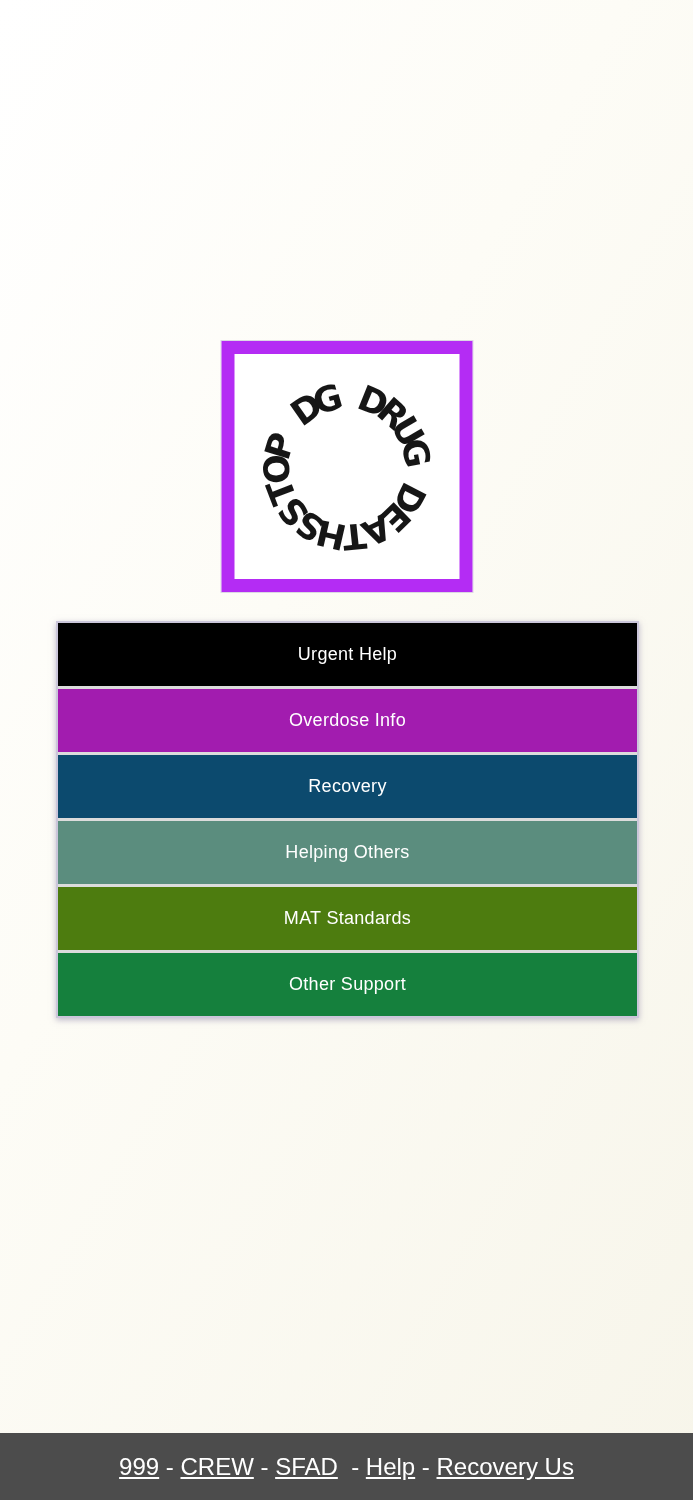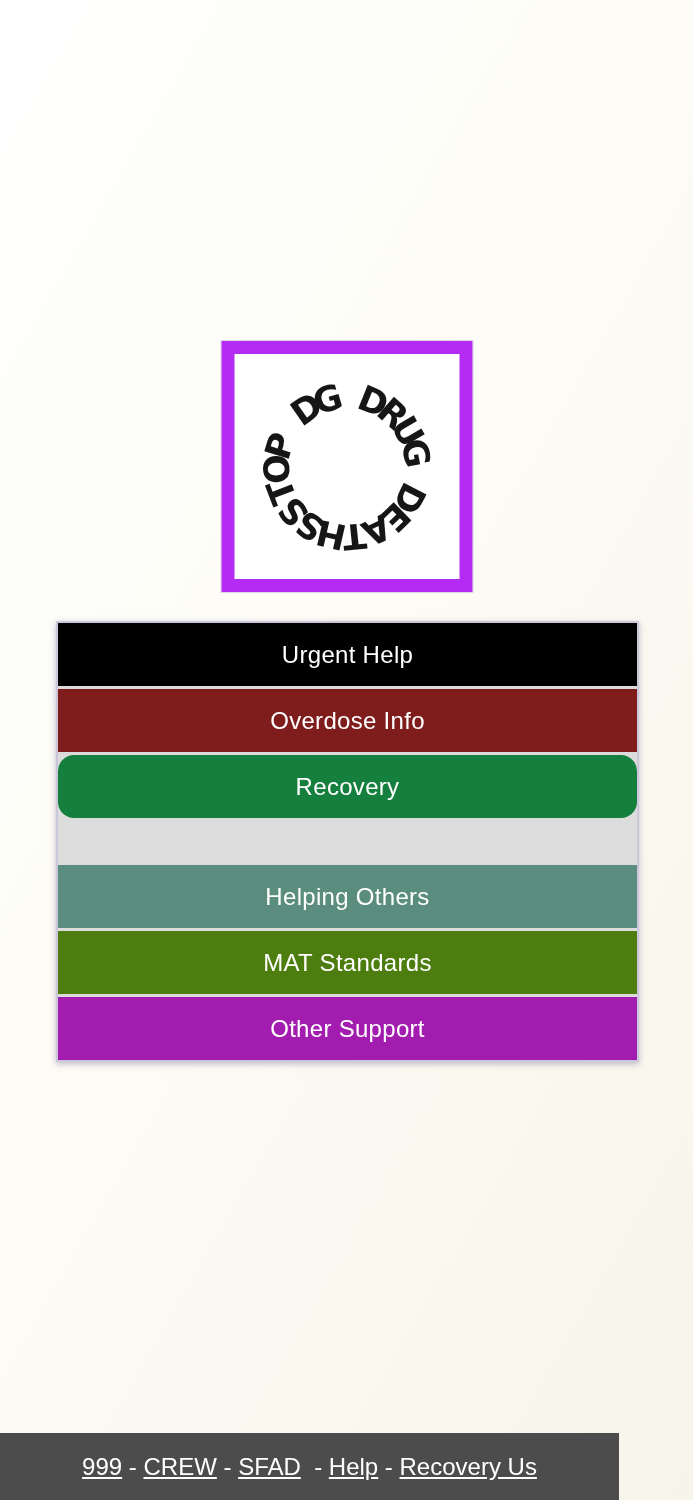--- a/index.html
+++ b/index.html
@@ -27,27 +27,27 @@
   
   .menu{
     position:absolute;top:621px;left:56px;width:579px;
     display:flex;flex-direction:column;gap:3px;
     background:#dcdcdc;
     border:2px solid #cbc6da;
     box-shadow:0 2px 6px rgba(130,120,160,.5);
   }
   .menu-btn{
     height:63px;display:flex;align-items:center;justify-content:center;
-    color:#ffffff;font-size:24px;letter-spacing:.3px;
+    color:#ffffff;font-size:18px;letter-spacing:.3px;
     text-decoration:none;cursor:pointer;
   }
 
   
   .footer{
-    position:absolute;left:0;top:1433px;width:619px;height:67px;
+    position:absolute;left:0;top:1433px;width:693px;height:67px;
     background:#4c4c4c;
     display:flex;align-items:center;justify-content:center;
     color:#ffffff;font-size:24px;
   }
   .flink{color:#ffffff;text-decoration:underline;cursor:pointer;white-space:pre;}
   .sep{white-space:pre;}
 </style>
 </head>
 <body>
 
@@ -67,25 +67,25 @@
       <text x="112.5" y="54.5" text-anchor="middle" transform="rotate(496 112.5 112.5)" fill="#161616">E</text>
       <text x="112.5" y="54.5" text-anchor="middle" transform="rotate(515 112.5 112.5)" fill="#161616">A</text>
       <text x="112.5" y="54.5" text-anchor="middle" transform="rotate(534 112.5 112.5)" fill="#161616">T</text>
       <text x="112.5" y="54.5" text-anchor="middle" transform="rotate(553 112.5 112.5)" fill="#161616">H</text>
       <text x="112.5" y="54.5" text-anchor="middle" transform="rotate(572 112.5 112.5)" fill="#161616">S</text>
     </svg>
 </div>
 
 <nav class="menu">
   <a class="menu-btn" style="background: rgb(0, 0, 0);">Urgent Help</a>
-  <a class="menu-btn" style="background: #7f1d1d;">Overdose Info</a>
-  <a class="menu-btn" style="background: #15803d; border-radius: 16px;">Recovery</a>
-  <a class="menu-btn" style="background: rgb(91, 141, 126); margin-top: 44px;">Helping Others</a>
+  <a class="menu-btn" style="background: #a21caf;">Overdose Info</a>
+  <a class="menu-btn" style="background: #0c4a6e;">Recovery</a>
+  <a class="menu-btn" style="background: rgb(91, 141, 126);">Helping Others</a>
   <a class="menu-btn" style="background: #4d7c0f;">MAT Standards</a>
-  <a class="menu-btn" style="background: #a21caf;">Other Support</a>
+  <a class="menu-btn" style="background: #15803d;">Other Support</a>
 </nav>
 
 <footer class="footer" style="background: rgb(76, 76, 76);">
   <span class="flink">999</span>
   <span class="sep"> - </span>
   <span class="flink">CREW</span>
   <span class="sep"> - </span>
   <span class="flink">SFAD</span>
   <span class="sep">  - </span>
   <span class="flink">Help</span>

